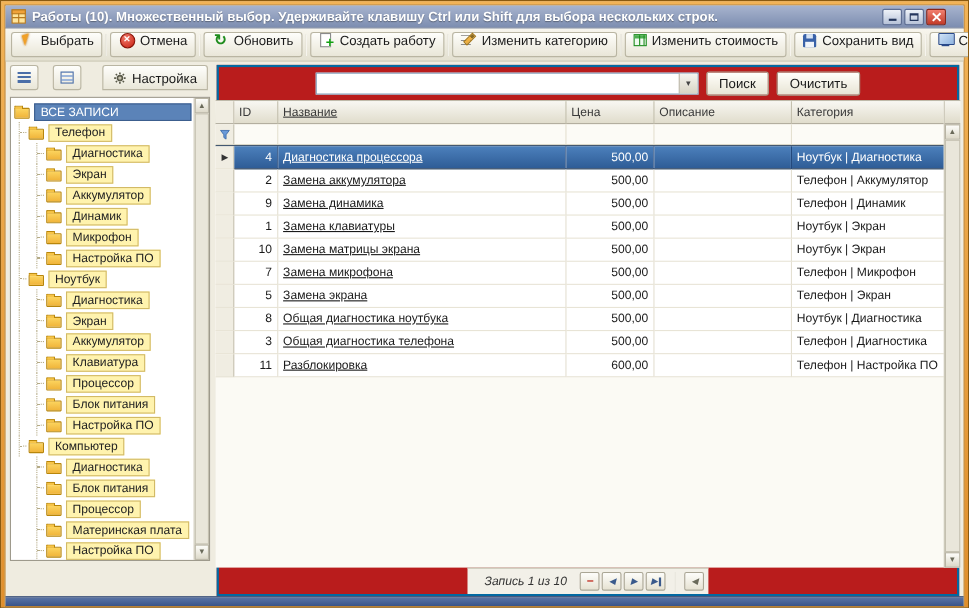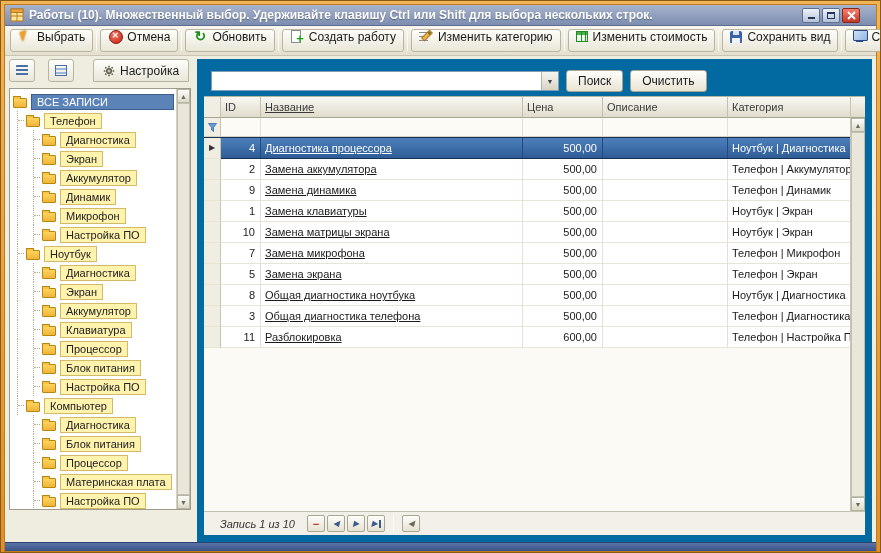--- a/index.html
+++ b/index.html
@@ -176,21 +176,21 @@
   .tree-scrollbar { width: 14px; flex: none; border-left: 1px solid #D4D0C2; background: #F2F0E8; display: flex; flex-direction: column; }
 
   .sb-arrow {
     height: 14px; flex: none; border: 1px solid #B8B4A4; background: linear-gradient(#FDFDFA, #DDD9C9);
     font-size: 7px; color: #6A6A5A; display: flex; align-items: center; justify-content: center; cursor: default;
   }
   .sb-thumb { flex: 1; margin: 0; border: 1px solid #C4C0B0; background: #E9E6DA; }
 
   
   .right-col { flex: 1; min-width: 0; display: flex; }
-  .right-panel { flex: 1; min-width: 0; border: 7px solid #0369a1; background: #0369a1; display: flex; flex-direction: column; }
+  .right-panel { flex: 1; min-width: 0; border: 2px solid #0369a1; background: #b91c1c; display: flex; flex-direction: column; align-items: center; }
 
   .search-row { height: 30px; flex: none; display: flex; align-items: center; gap: 7px; padding: 0 7px; }
   .combo { width: 348px; height: 20px; background: #fff; border: 1px solid #7F9DB9; display: flex; }
   .combo input { flex: 1; min-width: 0; border: none; outline: none; font-family: inherit; font-size: 11px; padding: 0 4px; background: transparent; }
   .combo-btn { width: 17px; flex: none; border-left: 1px solid #B8B4A4; background: linear-gradient(#F6F5F0, #D8D4C4); display: flex; align-items: center; justify-content: center; font-size: 7px; color: #444; cursor: default; }
   .btn {
     height: 22px; padding: 0 11px; border: 1px solid #A9A492; border-radius: 3px;
     background: linear-gradient(#FFFFFB, #E8E4D4); font-family: inherit; font-size: 12px; color: #1A1A1A; cursor: default;
   }
 

